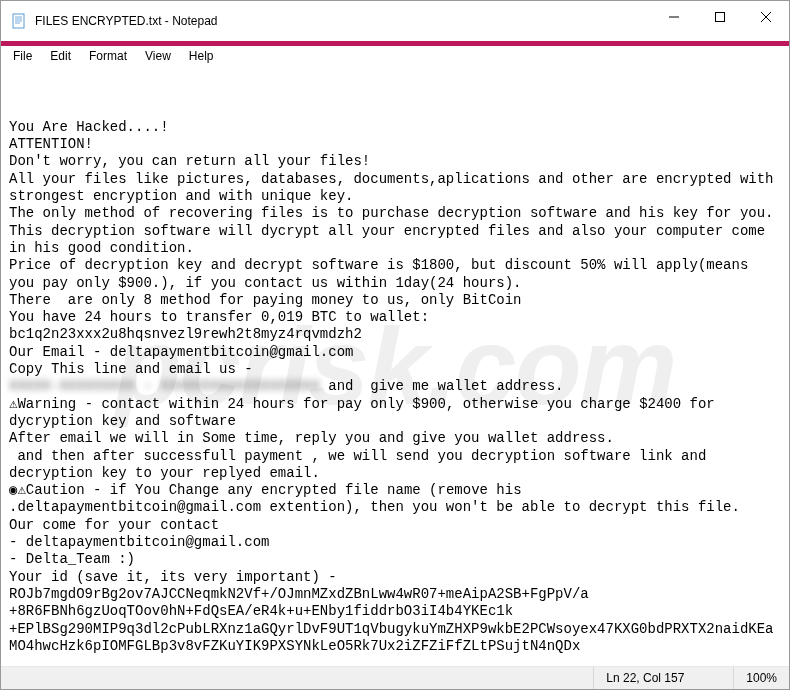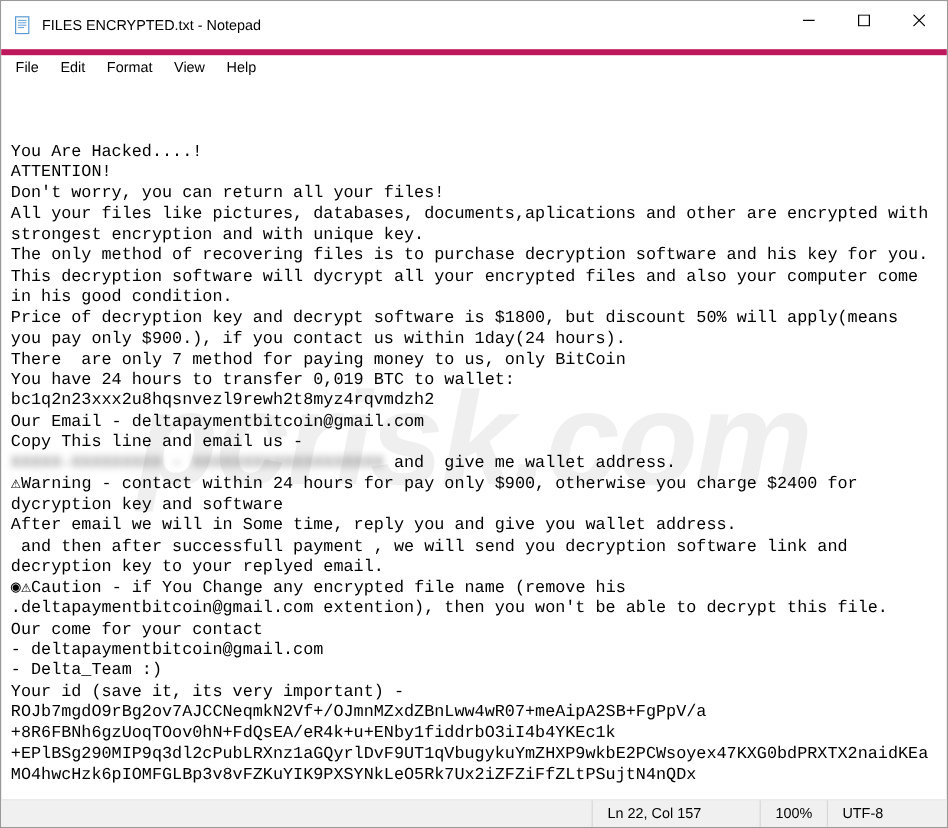--- a/index.html
+++ b/index.html
@@ -68,21 +68,21 @@
   <div class="content">
     <div class="watermark">pcrisk.com</div>
     <div class="content-text"><span>You Are Hacked....!</span>
 <span>ATTENTION!</span>
 <span>Don't worry, you can return all your files!</span>
 <span>All your files like pictures, databases, documents,aplications and other are encrypted with</span>
 <span>strongest encryption and with unique key.</span>
 <span>The only method of recovering files is to purchase decryption software and his key for you.</span>
 <span>This decryption software will dycrypt all your encrypted files and also your computer come in his good condition.</span>
 <span>Price of decryption key and decrypt software is $1800, but discount 50% will apply(means you pay only $900.), if you contact us within 1day(24 hours).</span>
-<span>There  are only 7 method for paying money to us, only BitCoin</span>
+<span>There  are only 8 method for paying money to us, only BitCoin</span>
 <span>You have 24 hours to transfer 0,019 BTC to wallet:</span>
 <span>bc1q2n23xxx2u8hqsnvezl9rewh2t8myz4rqvmdzh2</span>
 <span>Our Email - deltapaymentbitcoin@gmail.com</span>
 <span>Copy This line and email us -</span>
 <span class="blurred">XXXXX-XXXXXXXXX - XXXXXXXXXXXXXXXXXXX</span><span> and  give me wallet address.</span>
 <span>⚠Warning - contact within 24 hours for pay only $900, otherwise you charge $2400 for dycryption key and software</span>
 <span>After email we will in Some time, reply you and give you wallet address.</span>
 <span> and then after successfull payment , we will send you decryption software link and decryption key to your replyed email.</span>
 <span>◉⚠Caution - if You Change any encrypted file name (remove his .deltapaymentbitcoin@gmail.com extention), then you won't be able to decrypt this file.</span>
 <span>Our come for your contact</span>
@@ -91,15 +91,14 @@
 <span>Your id (save it, its very important) -</span>
 <span>ROJb7mgdO9rBg2ov7AJCCNeqmkN2Vf+/OJmnMZxdZBnLww4wR07+meAipA2SB+FgPpV/a</span>
 <span>+8R6FBNh6gzUoqTOov0hN+FdQsEA/eR4k+u+ENby1fiddrbO3iI4b4YKEc1k</span>
 <span>+EPlBSg290MIP9q3dl2cPubLRXnz1aGQyrlDvF9UT1qVbugykuYmZHXP9wkbE2PCWsoyex47KXG0bdPRXTX2naidKEaMO4hwcHzk6pIOMFGLBp3v8vFZKuYIK9PXSYNkLeO5Rk7Ux2iZFZiFfZLtPSujtN4nQDx</span></div>
   </div>
 
   <div class="statusbar">
     <div class="status-spacer"></div>
     <div class="status-cell" style="min-width:140px">Ln 22, Col 157</div>
     <div class="status-cell" style="min-width:50px">100%</div>
-    <div class="status-cell" style="min-width:100px">UTF-8</div>
   </div>
 </div>
 
 </body></html>

